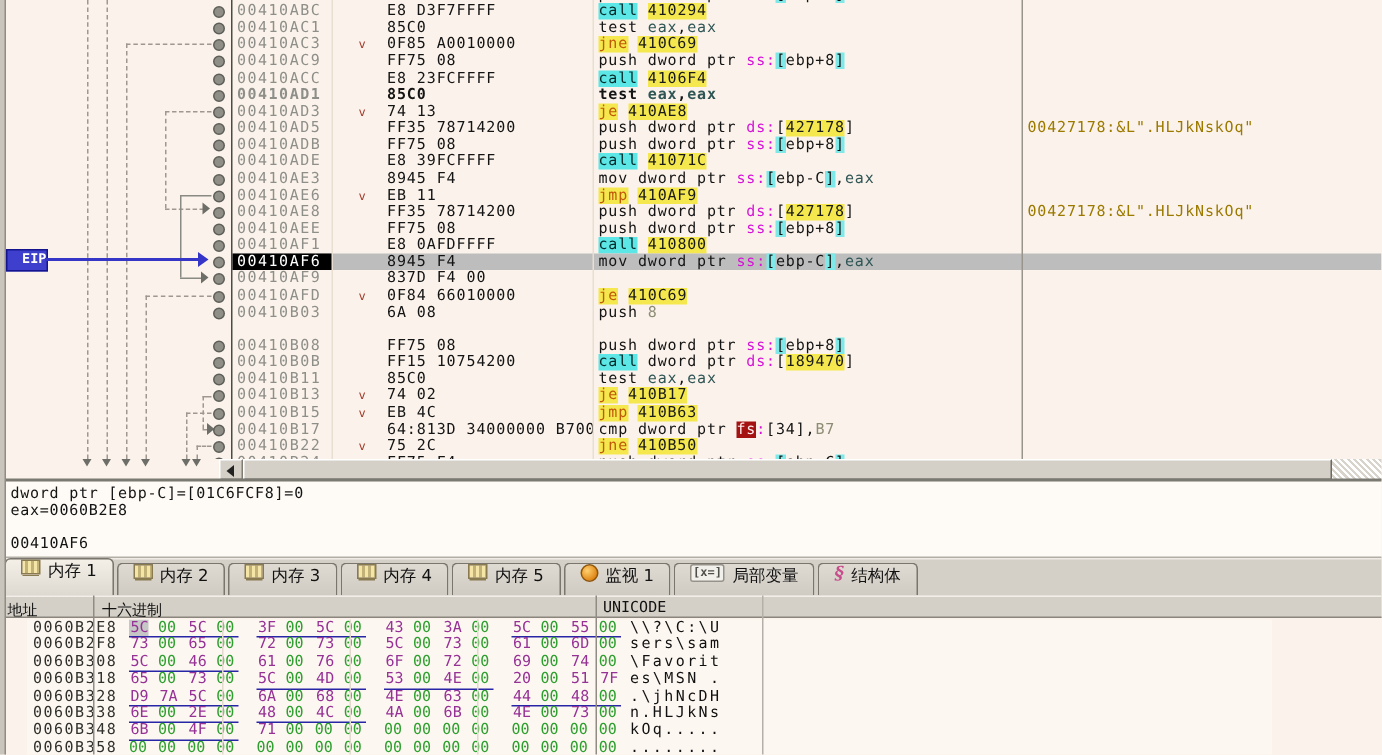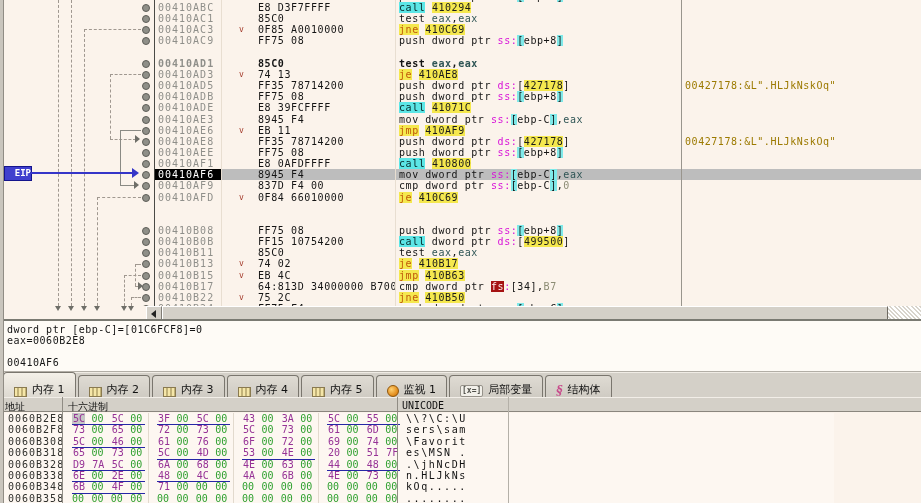--- a/index.html
+++ b/index.html
@@ -58,41 +58,41 @@
     background:repeating-linear-gradient(45deg,#FFFFFF 0 1.5px,#D8D4CC 1.5px 3px);}
   #paneline{position:absolute;left:0;top:319px;width:921px;height:2px;background:#7A7A72;z-index:5;}
   
   #info{position:absolute;left:0;top:321px;width:921px;height:51px;background:#FEFBF6;
     border-bottom:1px solid #B2AEA6;box-sizing:border-box;}
   .iline{position:relative;margin-left:7px;font-size:10px;line-height:11px;color:#141414;
     letter-spacing:.5px;white-space:pre;}
   
   #tabbar{position:absolute;left:0;top:372px;width:921px;height:25px;background:#D4D0C8;
     border-top:1px solid #F0ECE5;box-sizing:border-box;display:flex;align-items:flex-end;padding-left:3px;}
-  .tab{display:flex;align-items:flex-end;gap:5px;height:21px;padding:0 10px;
+  .tab{display:flex;align-items:flex-start;gap:5px;height:21px;padding:0 10px;
     font:11px "DejaVu Sans",sans-serif;color:#111;border:1px solid #7A766E;border-bottom:none;
     border-radius:4px 4px 0 0;background:linear-gradient(#DFDBD3,#CFCBC3);margin-right:2px;white-space:nowrap;}
   .tab.sel{height:24px;background:linear-gradient(#F4F0E8,#DDD9D1);}
   .ic{flex:none;}
   .ic-memory{width:13px;height:10px;border:1px solid #8A7A50;box-sizing:border-box;
     background:repeating-linear-gradient(90deg,#F5E6A8 0 2px,#C2B278 2px 4px);
     box-shadow:0 2px 0 -1px #8A7A50;}
   .ic-watch{width:12px;height:12px;border-radius:50%;border:1px solid #90550A;box-sizing:border-box;
     background:radial-gradient(circle at 35% 35%,#FFD070,#E08818 70%,#A85A08);}
   .ic-locals{font:bold 8px "DejaVu Sans Mono",monospace;color:#50504A;background:#F2F0EA;
     border:1px solid #96928A;border-radius:2px;padding:0 1px;line-height:10px;}
   .ic-locals:before{content:"[x=]";}
   .ic-struct{font:bold italic 12px "DejaVu Serif",serif;color:#C84C8C;line-height:12px;}
   .ic-struct:before{content:"\00A7";}
   
   #dumphead{position:absolute;left:0;top:397px;width:921px;height:15px;background:#D4D0C8;
     border-top:1px solid #F2EEE8;border-bottom:1px solid #8A867E;box-sizing:border-box;
     font:10px "DejaVu Sans",sans-serif;color:#111;}
   #dumphead .hcell{position:absolute;top:2px;}
-  #dumpbody{position:absolute;left:4px;top:413px;width:830px;height:90px;overflow:hidden;background:#FDF7F1;}
+  #dumpbody{position:absolute;left:18px;top:413px;width:830px;height:90px;overflow:hidden;background:#FDF7F1;}
   .mrow{position:absolute;left:0;right:0;height:11.4px;font-size:10px;line-height:11.4px;white-space:pre;}
   .da{position:absolute;left:4px;top:0;color:#30302C;letter-spacing:1px;}
   .grp{position:absolute;top:0;width:73px;}
   .grp.gu{border-bottom:1px solid #2626A6;}
   .hb{display:inline-block;width:13px;margin-right:6.4px;text-align:left;}
   .hb:last-child{margin-right:0;}
   .hz{color:#2FA02F;}
   .hn{color:#963296;text-align:right;}
   .bsel{background:#C6C6C6;}
   .du{position:absolute;left:402px;top:0;color:#111;letter-spacing:1.6px;}
@@ -133,35 +133,37 @@
     <div class="arrD" style="left:94px;top:306px"></div>
     <div class="arrD" style="left:121px;top:306px"></div>
     <div class="arrD" style="left:128px;top:306px"></div>
 
     <div id="drows">
         <div class="drow" style="top: -9.15px;"><span class="ci"><span>push dword ptr </span><span class="ts">ss:</span><span class="tb">[</span><span>ebp+8</span><span class="tb">]</span></span></div>
         <div class="drow" style="top: 2px;"><div class="dot"></div><span class="ca">00410ABC</span><span class="cb">E8 D3F7FFFF</span><span class="ci"><span class="tc">call</span><span> </span><span class="ta">410294</span></span></div>
         <div class="drow" style="top: 13.15px;"><div class="dot"></div><span class="ca">00410AC1</span><span class="cb">85C0</span><span class="ci"><span>test </span><span class="tr">eax</span><span>,</span><span class="tr">eax</span></span></div>
         <div class="drow" style="top: 24.3px;"><div class="dot"></div><span class="ca">00410AC3</span><span class="cb">0F85 A0010000</span><span class="vm">v</span><span class="ci"><span class="tj">jne</span><span> </span><span class="ta">410C69</span></span></div>
         <div class="drow" style="top: 35.45px;"><div class="dot"></div><span class="ca">00410AC9</span><span class="cb">FF75 08</span><span class="ci"><span>push dword ptr </span><span class="ts">ss:</span><span class="tb">[</span><span>ebp+8</span><span class="tb">]</span></span></div>
+        <div class="drow" style="top: 46.6px;"><div class="dot"></div><span class="ca">00410ACC</span><span class="cb">E8 23FCFFFF</span><span class="ci"><span class="tc">call</span><span> </span><span class="ta">4106F4</span></span></div>
         <div class="drow" style="top: 57.75px; font-weight: bold;"><div class="dot"></div><span class="ca">00410AD1</span><span class="cb">85C0</span><span class="ci"><span>test </span><span class="tr">eax</span><span>,</span><span class="tr">eax</span></span></div>
         <div class="drow" style="top: 68.9px;"><div class="dot"></div><span class="ca">00410AD3</span><span class="cb">74 13</span><span class="vm">v</span><span class="ci"><span class="tj">je</span><span> </span><span class="ta">410AE8</span></span></div>
         <div class="drow" style="top: 80.05px;"><div class="dot"></div><span class="ca">00410AD5</span><span class="cb">FF35 78714200</span><span class="ci"><span>push dword ptr </span><span class="ts">ds:</span><span>[</span><span class="ta">427178</span><span>]</span></span><span class="cc">00427178:&amp;L".HLJkNskOq"</span></div>
         <div class="drow" style="top: 91.2px;"><div class="dot"></div><span class="ca">00410ADB</span><span class="cb">FF75 08</span><span class="ci"><span>push dword ptr </span><span class="ts">ss:</span><span class="tb">[</span><span>ebp+8</span><span class="tb">]</span></span></div>
         <div class="drow" style="top: 102.35px;"><div class="dot"></div><span class="ca">00410ADE</span><span class="cb">E8 39FCFFFF</span><span class="ci"><span class="tc">call</span><span> </span><span class="ta">41071C</span></span></div>
         <div class="drow" style="top: 113.5px;"><div class="dot"></div><span class="ca">00410AE3</span><span class="cb">8945 F4</span><span class="ci"><span>mov dword ptr </span><span class="ts">ss:</span><span class="tb">[</span><span>ebp-C</span><span class="tb">]</span><span>,</span><span class="tr">eax</span></span></div>
         <div class="drow" style="top: 124.65px;"><div class="dot"></div><span class="ca">00410AE6</span><span class="cb">EB 11</span><span class="vm">v</span><span class="ci"><span class="tj">jmp</span><span> </span><span class="ta">410AF9</span></span></div>
         <div class="drow" style="top: 135.8px;"><div class="dot"></div><span class="ca">00410AE8</span><span class="cb">FF35 78714200</span><span class="ci"><span>push dword ptr </span><span class="ts">ds:</span><span>[</span><span class="ta">427178</span><span>]</span></span><span class="cc">00427178:&amp;L".HLJkNskOq"</span></div>
         <div class="drow" style="top: 146.95px;"><div class="dot"></div><span class="ca">00410AEE</span><span class="cb">FF75 08</span><span class="ci"><span>push dword ptr </span><span class="ts">ss:</span><span class="tb">[</span><span>ebp+8</span><span class="tb">]</span></span></div>
         <div class="drow" style="top: 158.1px;"><div class="dot"></div><span class="ca">00410AF1</span><span class="cb">E8 0AFDFFFF</span><span class="ci"><span class="tc">call</span><span> </span><span class="ta">410800</span></span></div>
         <div class="drow eip" style="top: 169.25px;"><div class="dot"></div><span class="ca cae">00410AF6</span><span class="cb">8945 F4</span><span class="ci"><span>mov dword ptr </span><span class="ts">ss:</span><span class="tb">[</span><span>ebp-C</span><span class="tb">]</span><span>,</span><span class="tr">eax</span></span></div>
-        <div class="drow" style="top: 180.4px;"><div class="dot"></div><span class="ca">00410AF9</span><span class="cb">837D F4 00</span><span class="ci"><span>cmp dword ptr </span><span class="ts">ss:</span><span class="tb">[</span><span>ebp-C</span><span class="tb">]</span><span>,</span><span class="ti">0</span></span></div>
+        <div class="drow" style="top: 180.4px;"><div class="dot"></div><span class="ca">00410AF9</span><span class="cb">837D F4 00</span></div>
         <div class="drow" style="top: 191.55px;"><div class="dot"></div><span class="ca">00410AFD</span><span class="cb">0F84 66010000</span><span class="vm">v</span><span class="ci"><span class="tj">je</span><span> </span><span class="ta">410C69</span></span></div>
+        <div class="drow" style="top: 202.7px;"><div class="dot"></div><span class="ca">00410B03</span><span class="cb">6A 08</span><span class="ci"><span>push </span><span class="ti">8</span></span></div>
         <div class="drow" style="top: 225px;"><div class="dot"></div><span class="ca">00410B08</span><span class="cb">FF75 08</span><span class="ci"><span>push dword ptr </span><span class="ts">ss:</span><span class="tb">[</span><span>ebp+8</span><span class="tb">]</span></span></div>
-        <div class="drow" style="top: 236.15px;"><div class="dot"></div><span class="ca">00410B0B</span><span class="cb">FF15 10754200</span><span class="ci"><span class="tc">call</span><span> dword ptr </span><span class="ts">ds:</span><span>[</span><span class="ta">499500</span><span>]</span></span></div>
+        <div class="drow" style="top: 236.15px;"><div class="dot"></div><span class="ca">00410B0B</span><span class="cb">FF15 10754200</span><span class="ci"><span class="tc">call</span><span> dword ptr </span><span class="ts">ds:</span><span>[</span><span class="ta">189470</span><span>]</span></span></div>
         <div class="drow" style="top: 247.3px;"><div class="dot"></div><span class="ca">00410B11</span><span class="cb">85C0</span><span class="ci"><span>test </span><span class="tr">eax</span><span>,</span><span class="tr">eax</span></span></div>
         <div class="drow" style="top: 258.45px;"><div class="dot"></div><span class="ca">00410B13</span><span class="cb">74 02</span><span class="vm">v</span><span class="ci"><span class="tj">je</span><span> </span><span class="ta">410B17</span></span></div>
         <div class="drow" style="top: 269.6px;"><div class="dot"></div><span class="ca">00410B15</span><span class="cb">EB 4C</span><span class="vm">v</span><span class="ci"><span class="tj">jmp</span><span> </span><span class="ta">410B63</span></span></div>
         <div class="drow" style="top: 280.75px;"><div class="dot"></div><span class="ca">00410B17</span><span class="cb">64:813D 34000000 B700</span><span class="ci"><span>cmp dword ptr </span><span class="tf">fs</span><span class="ts">:</span><span>[34],</span><span class="ti">B7</span></span></div>
         <div class="drow" style="top: 291.9px;"><div class="dot"></div><span class="ca">00410B22</span><span class="cb">75 2C</span><span class="vm">v</span><span class="ci"><span class="tj">jne</span><span> </span><span class="ta">410B50</span></span></div>
         <div class="drow" style="top: 303.05px;"><div class="dot"></div><span class="ca">00410B24</span><span class="cb">FF75 F4</span><span class="ci"><span>push dword ptr </span><span class="ts">ss:</span><span class="tb">[</span><span>ebp-C</span><span class="tb">]</span></span></div>
       </div>
 
     <div class="vsep" style="left:154px;background:#4A4A46"></div>
     <div class="vsep" style="left:221px;background:#E8DED1"></div>

